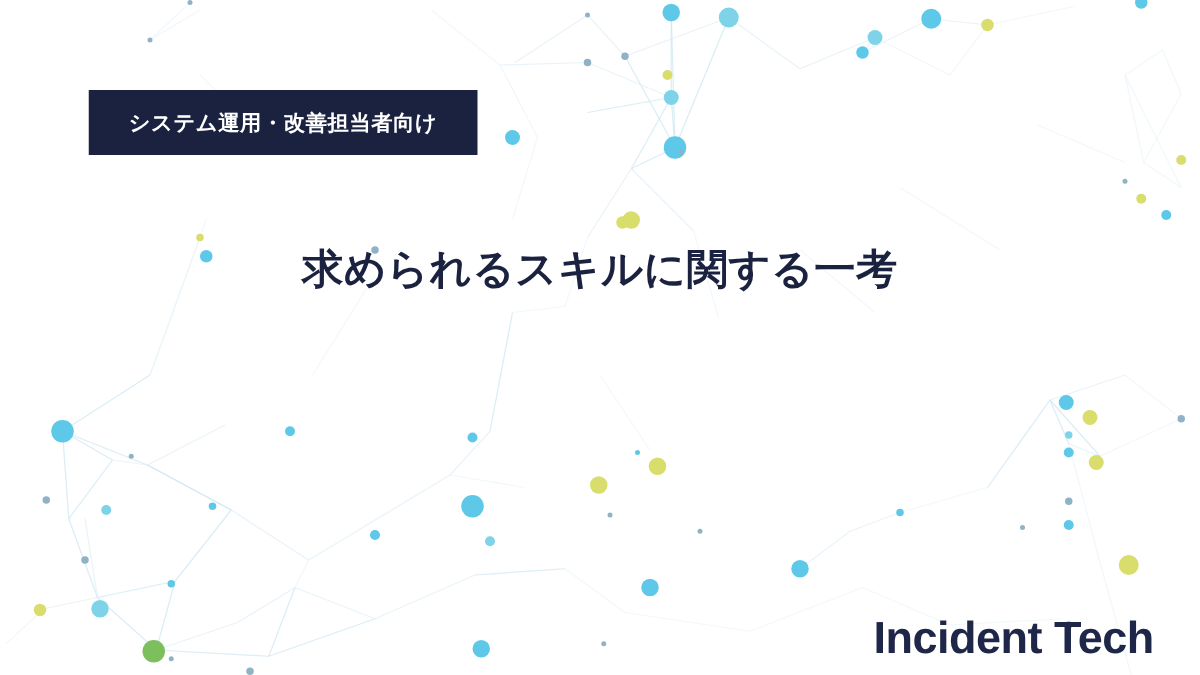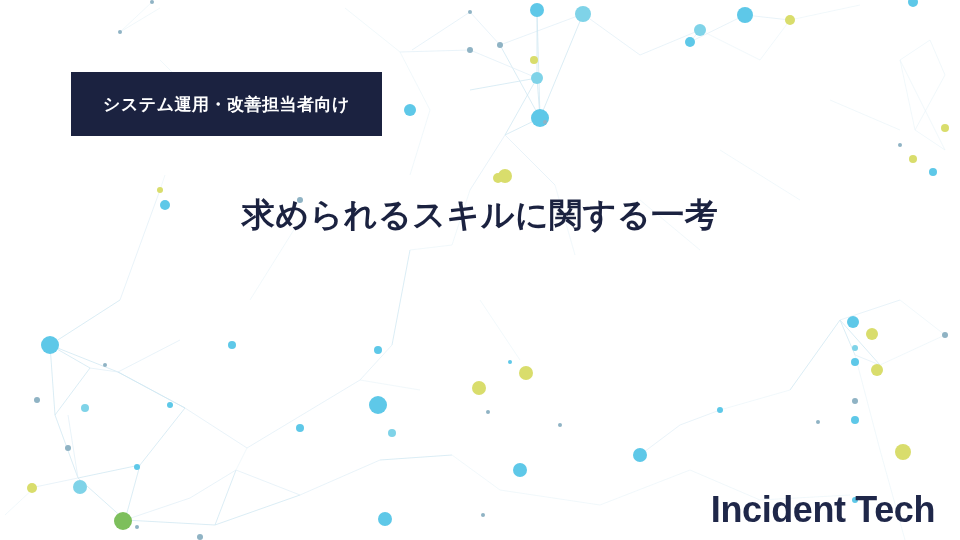--- a/index.html
+++ b/index.html
@@ -29,21 +29,21 @@
     z-index: 0;
     pointer-events: none;
   }
 
   
   .badge {
     position: absolute;
     left: 71px;
     top: 72px;
     width: 311px;
-    height: 64px;
+    height: 52px;
     background: #1b2240;
     z-index: 3;
     display: flex;
     align-items: center;
     justify-content: center;
   }
   .badge-label {
     color: #ffffff;
     font-size: 17px;
     font-weight: bold;
@@ -69,21 +69,21 @@
     letter-spacing: 0.5px;
     white-space: nowrap;
   }
   .title-line + .title-line {
     margin-top: 18px;
   }
 
   
   .brand {
     position: absolute;
-    right: 25px;
+    right: 37px;
     bottom: 12px;
     z-index: 3;
   }
   .brand-name {
     color: #1f2749;
     font-size: 36px;
     font-weight: bold;
     letter-spacing: -0.4px;
     line-height: 1;
     white-space: nowrap;

